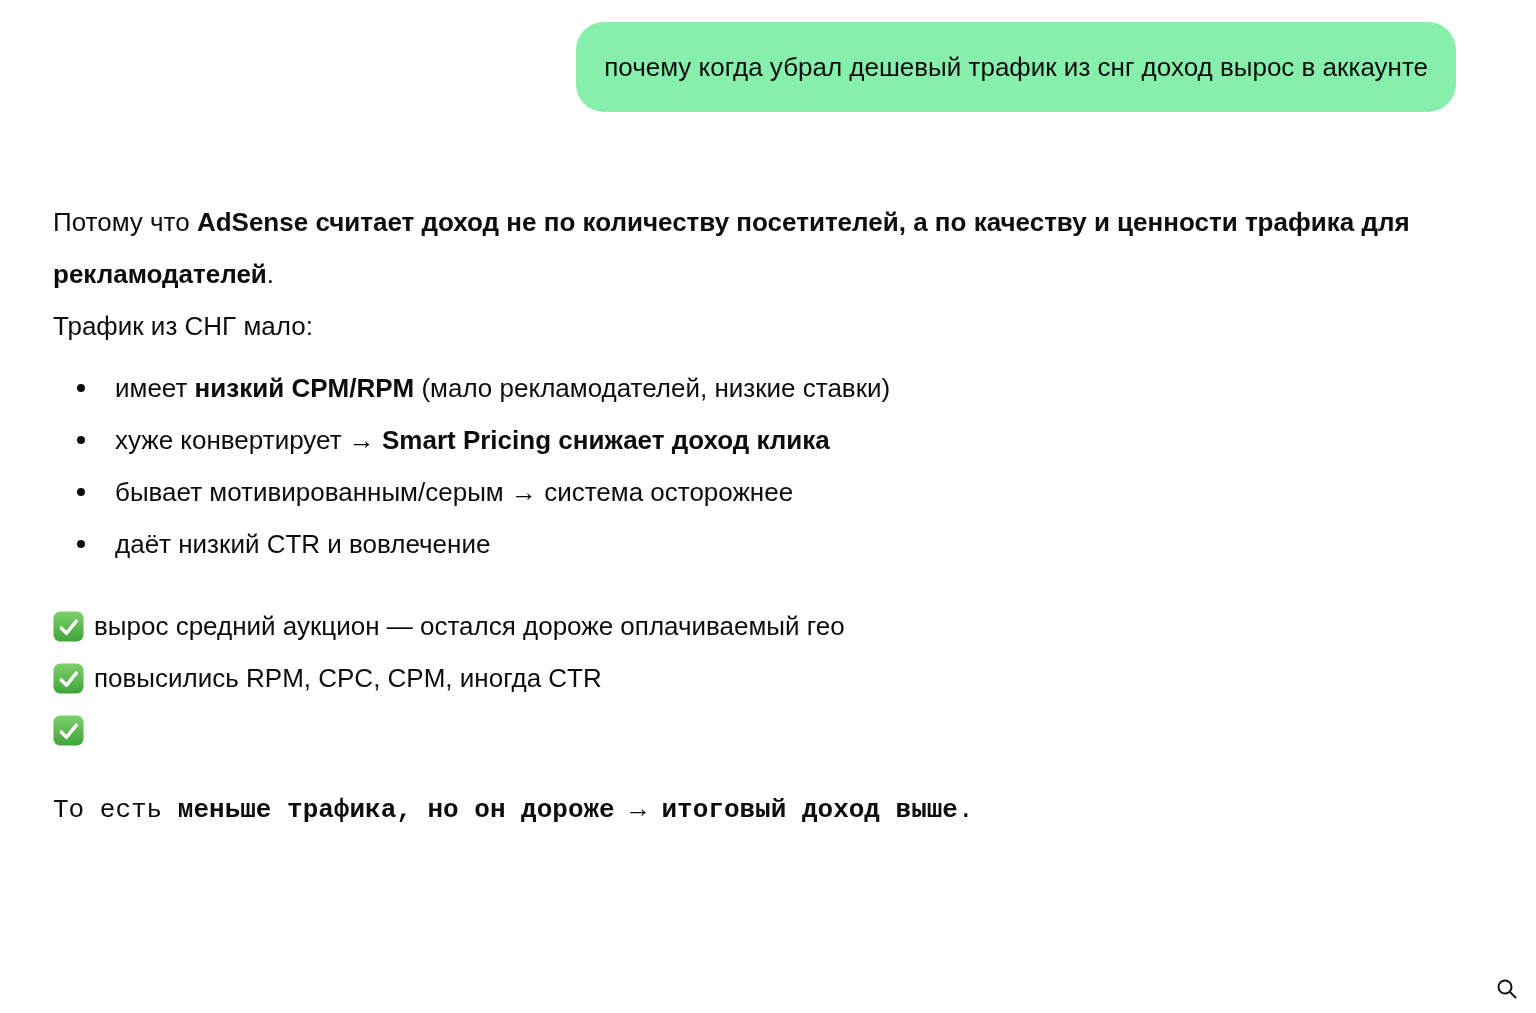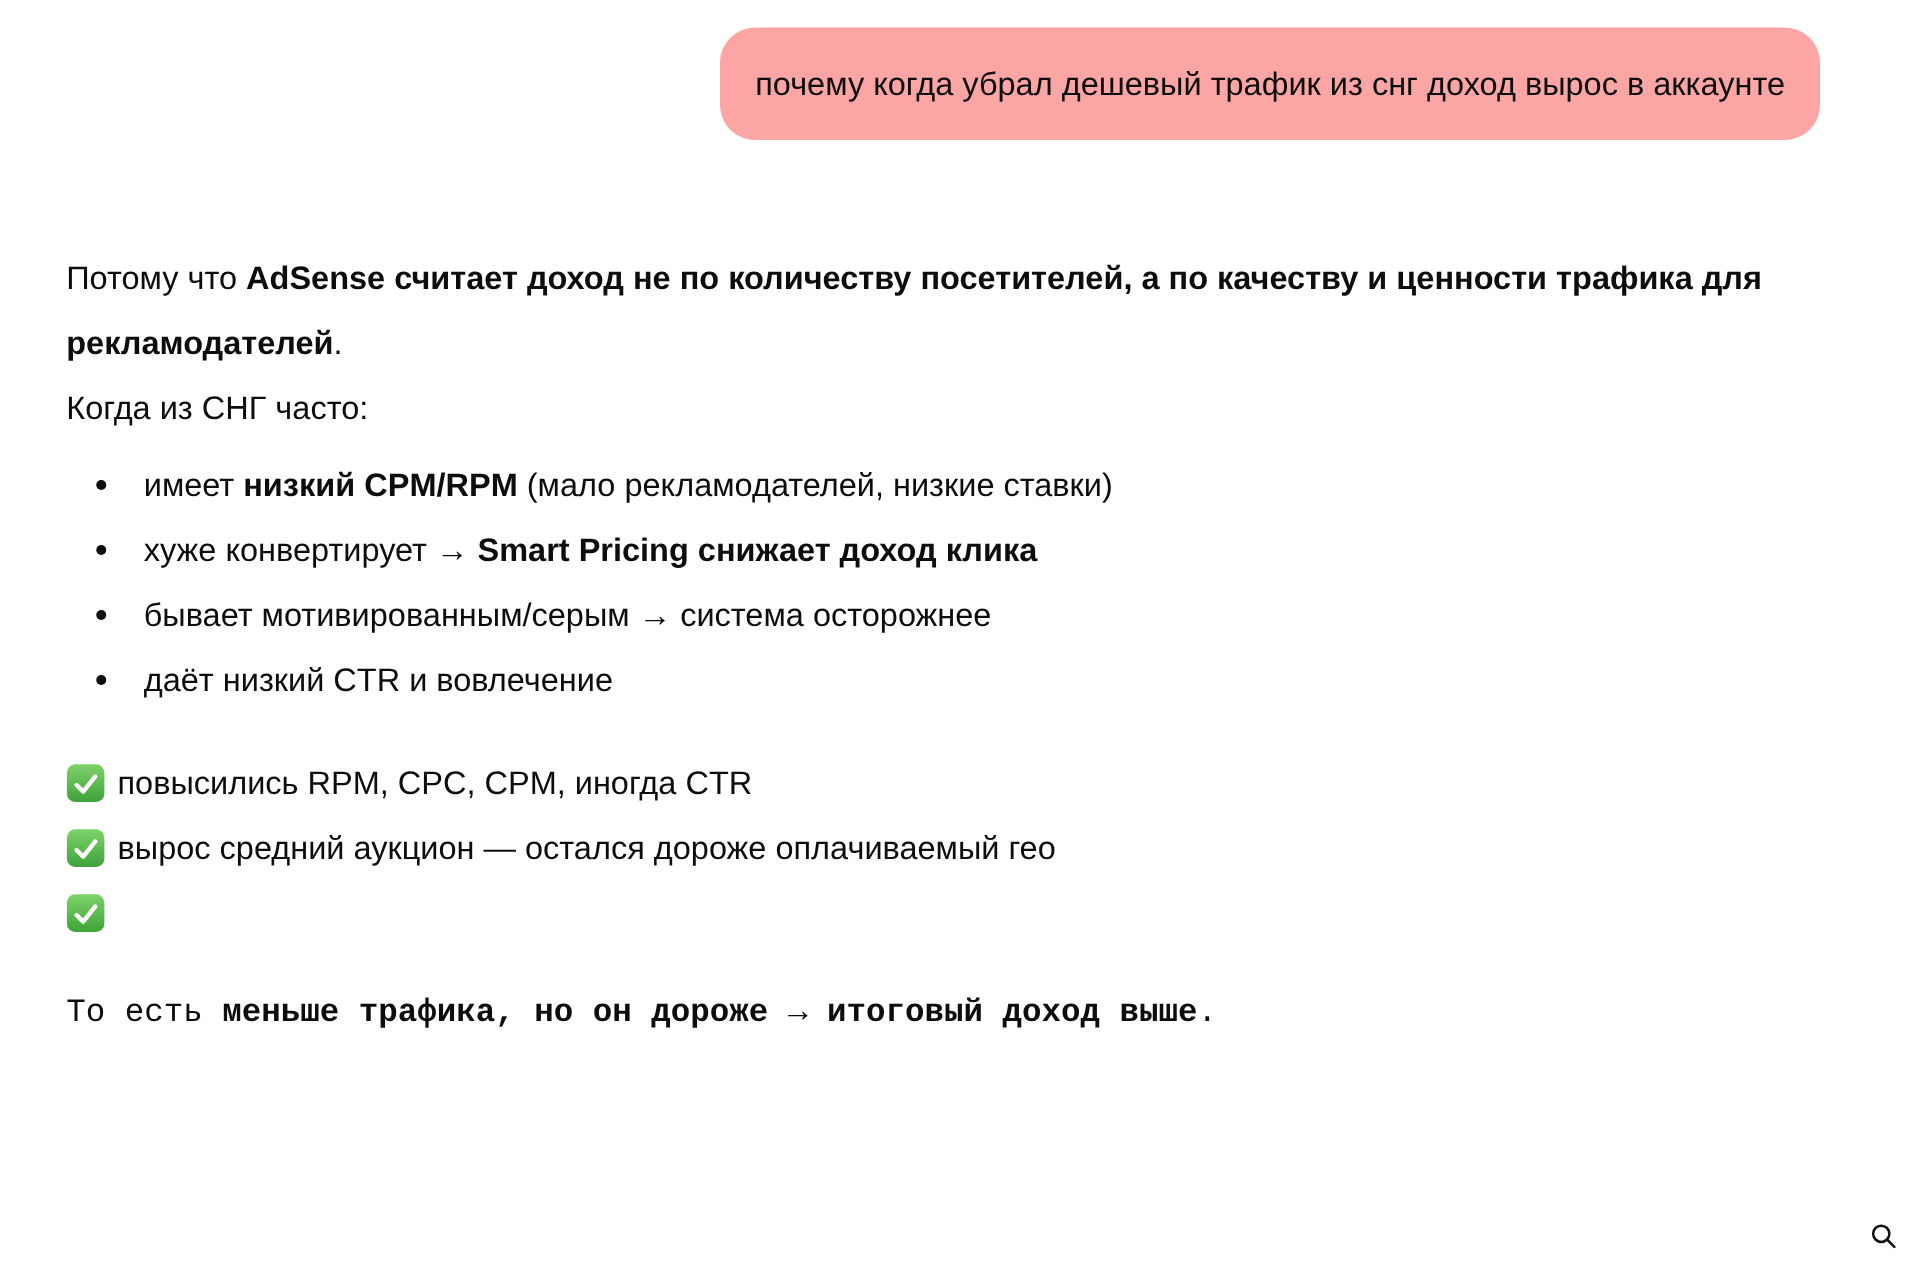--- a/index.html
+++ b/index.html
@@ -11,21 +11,21 @@
     font-family: "Liberation Sans", "DejaVu Sans", sans-serif;
     color: #0d0d0d;
     overflow: hidden;
   }
   .user-row {
     display: flex;
     justify-content: flex-end;
     padding: 22px 80px 0 0;
   }
   .user-bubble {
-    background: #fca5a5;
+    background: #86efac;
     border-radius: 28px;
     padding: 23px 28px;
     max-width: 976px;
     font-size: 26px;
     line-height: 44px;
     color: #0d0d0d;
   }
   .assistant {
     margin: 84px 60px 0 53px;
     font-size: 26px;
@@ -100,48 +100,48 @@
 <div class="user-row">
   <div class="user-bubble">
     <span>почему когда убрал дешевый трафик из снг доход вырос в аккаунте</span>
   </div>
 </div>
 
 <div class="assistant">
 
   <p class="para"><span>Потому что </span><strong>AdSense считает доход не по количеству посетителей, а по качеству и ценности трафика для рекламодателей</strong><span>.</span></p>
 
-  <p class="para">Когда из СНГ часто:</p>
+  <p class="para">Трафик из СНГ мало:</p>
 
   <ul class="bullets">
     <li><span>имеет </span><strong>низкий CPM/RPM</strong><span> (мало рекламодателей, низкие ставки)</span></li>
     <li><span>хуже конвертирует → </span><strong>Smart Pricing снижает доход клика</strong></li>
     <li><span>бывает мотивированным/серым → система осторожнее</span></li>
     <li><span>даёт низкий CTR и вовлечение</span></li>
   </ul>
 
 
   <div class="checklist">
     <div class="check-row">
       <span class="check-emoji">
         <svg viewBox="0 0 32 32">
             <rect x="0.5" y="0.5" width="31" height="31" rx="7" fill="url(#checkGrad)"></rect>
             <path d="M8.5 17.5 L14 23 L24 10.5" stroke="#ffffff" stroke-width="3.6" fill="none" stroke-linecap="round" stroke-linejoin="round"></path>
           </svg>
       </span>
-      <span>повысились RPM, CPC, CPM, иногда CTR</span>
+      <span>вырос средний аукцион — остался дороже оплачиваемый гео</span>
     </div>
     <div class="check-row">
       <span class="check-emoji">
         <svg viewBox="0 0 32 32">
             <rect x="0.5" y="0.5" width="31" height="31" rx="7" fill="url(#checkGrad)"></rect>
             <path d="M8.5 17.5 L14 23 L24 10.5" stroke="#ffffff" stroke-width="3.6" fill="none" stroke-linecap="round" stroke-linejoin="round"></path>
           </svg>
       </span>
-      <span>вырос средний аукцион — остался дороже оплачиваемый гео</span>
+      <span>повысились RPM, CPC, CPM, иногда CTR</span>
     </div>
     <div class="check-row">
       <span class="check-emoji">
         <svg viewBox="0 0 32 32">
             <rect x="0.5" y="0.5" width="31" height="31" rx="7" fill="url(#checkGrad)"></rect>
             <path d="M8.5 17.5 L14 23 L24 10.5" stroke="#ffffff" stroke-width="3.6" fill="none" stroke-linecap="round" stroke-linejoin="round"></path>
           </svg>
       </span>
     </div>
   </div>

